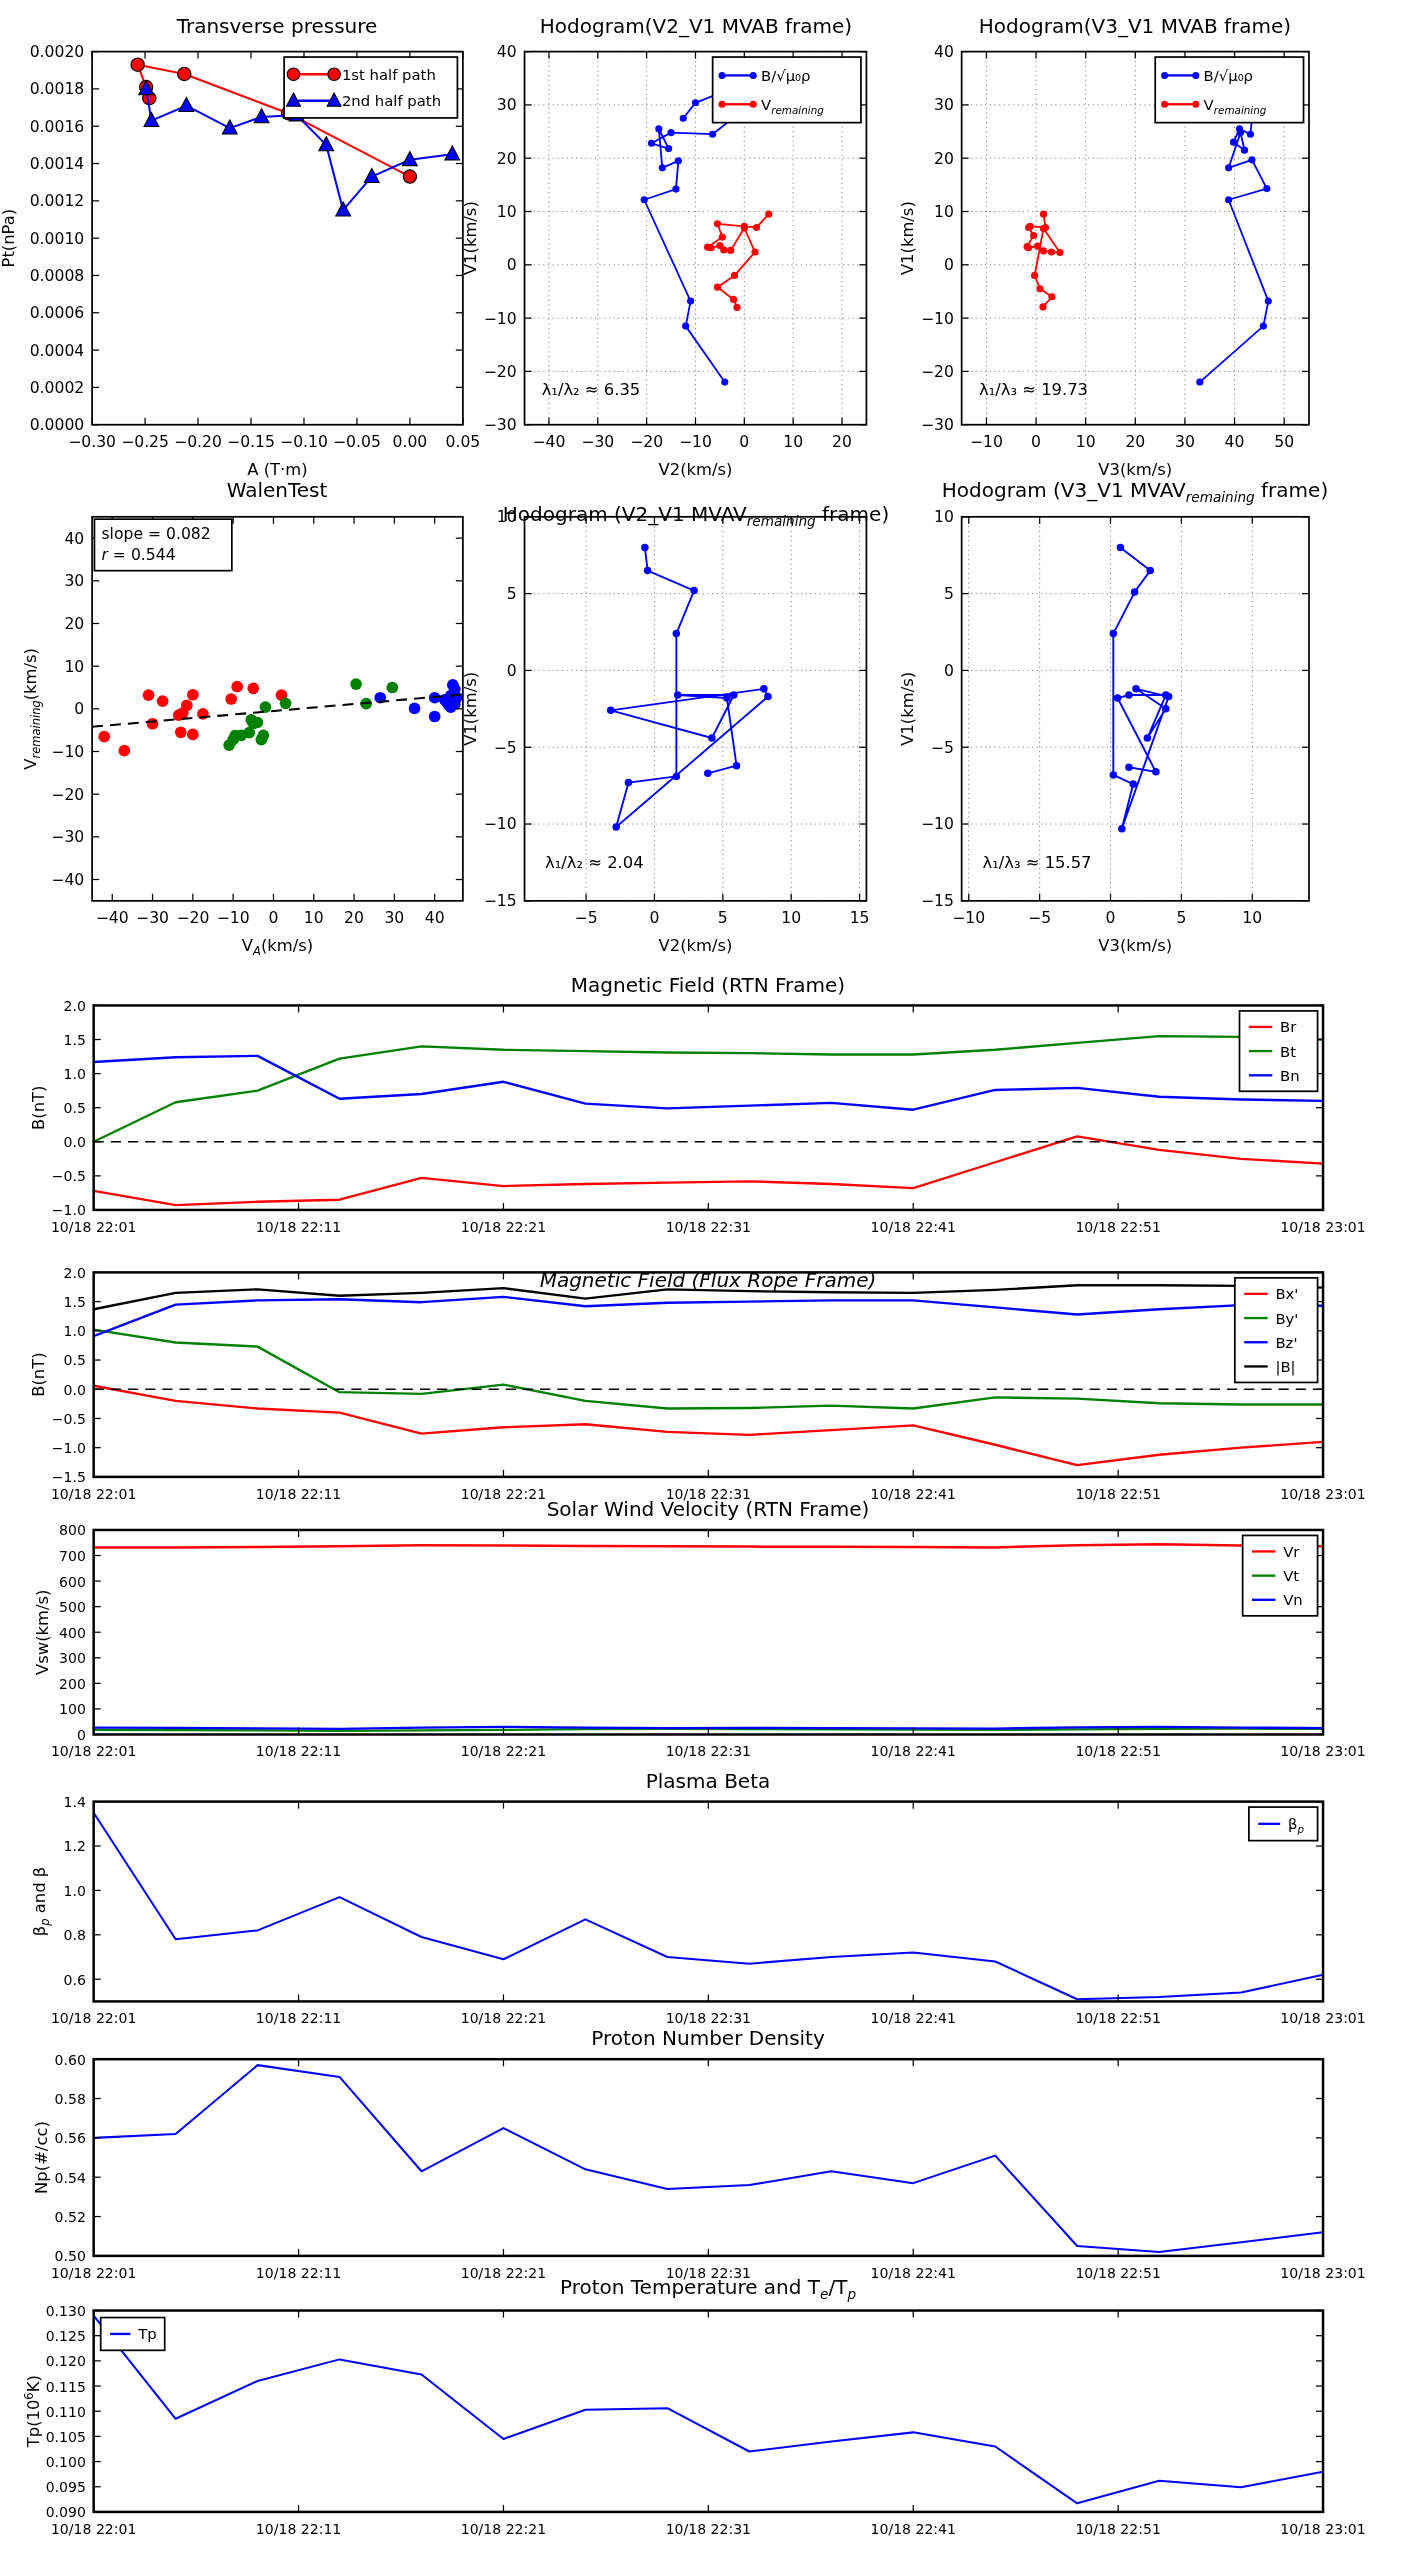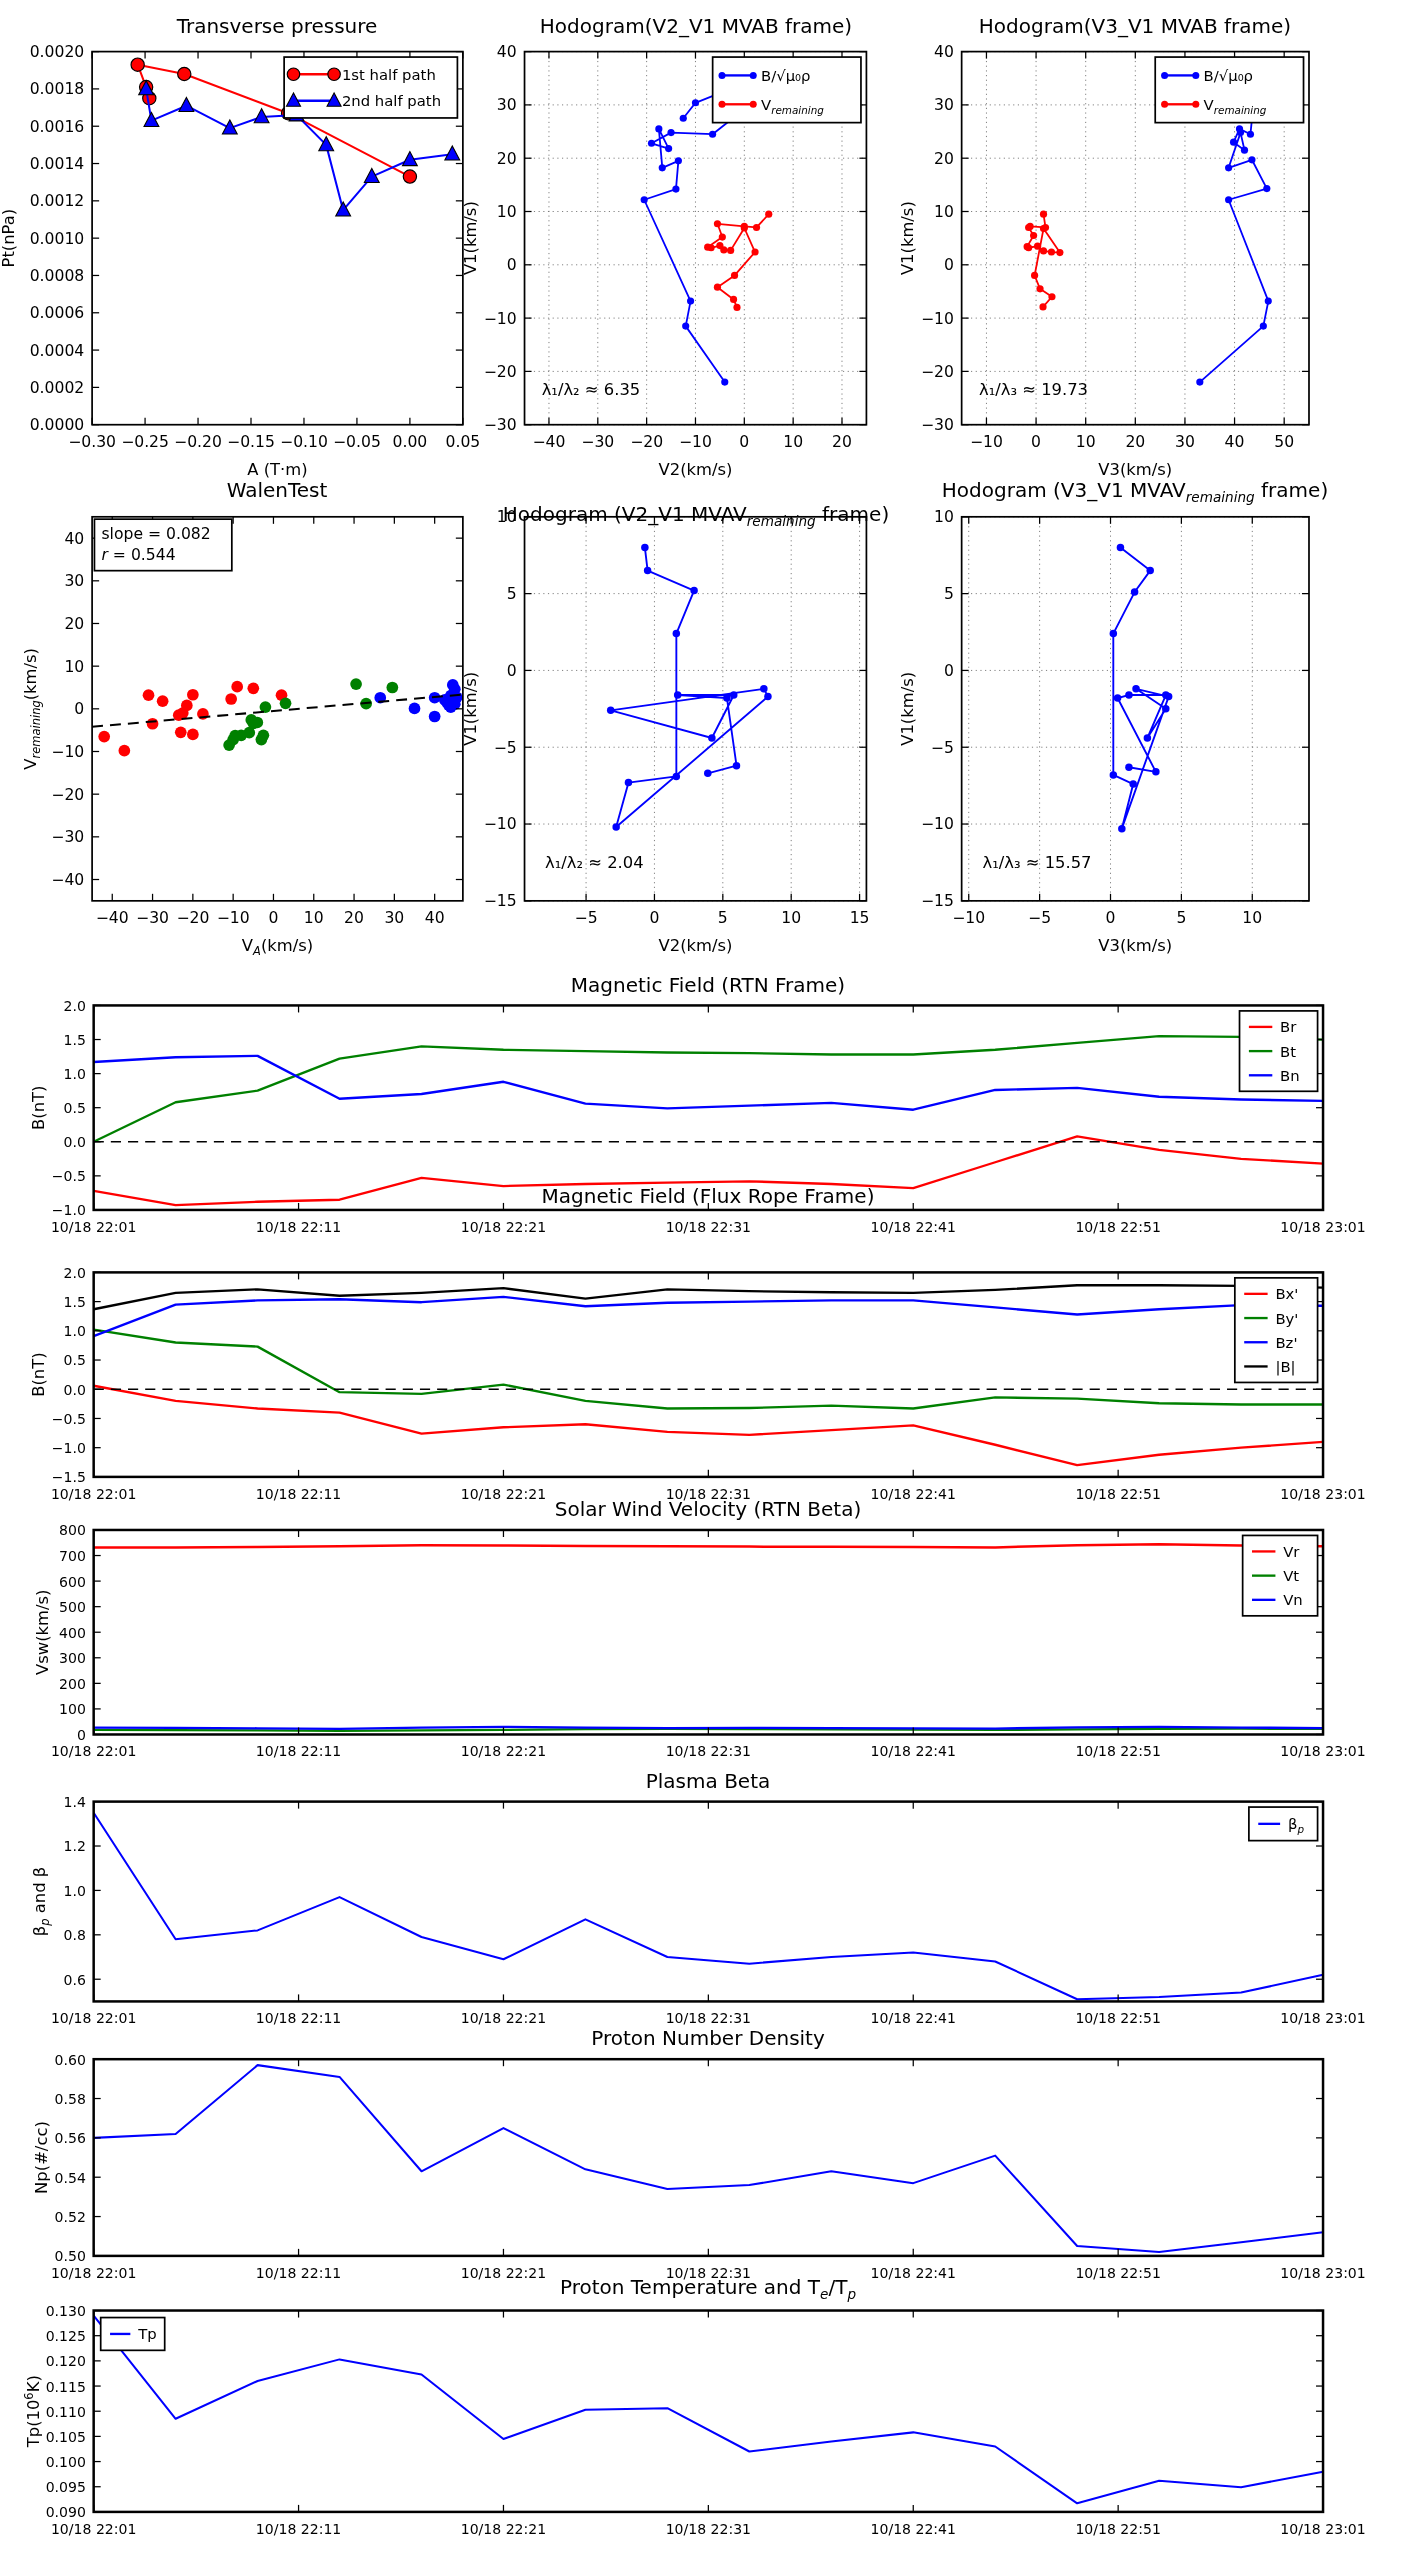--- a/index.html
+++ b/index.html
@@ -6,21 +6,21 @@
   #canvas{position:relative;width:1405px;height:2576px;background:#ffffff;
           font-family:"DejaVu Sans",sans-serif;color:#000;overflow:hidden;}
   #fig{position:absolute;left:0;top:0;}
   .chart-title{position:absolute;transform:translateX(-50%);white-space:nowrap;
                font-size:20px;color:#000;}
   .chart-title.small{font-size:20px;}
   .chart-title sub{font-size:68%;font-style:italic;}
   svg text{font-family:"DejaVu Sans",sans-serif;fill:#000;}
   .t0{left:277px;top:14px;}  .t1{left:696px;top:14px;}  .t2{left:1135px;top:14px;}
   .t3{left:277px;top:478px;} .t4{left:696px;top:478px;margin-top:24px;} .t5{left:1135px;top:478px;}
-  .t6{left:708px;top:973px;}.t7{left:708px;top:1184px;}.t8{left:708px;top:1497px;}
+  .t6{left:708px;top:973px;}.t7{left:708px;top:1268px;font-style:italic;}.t8{left:708px;top:1497px;}
   .t9{left:708px;top:1769px;}.t10{left:708px;top:2026px;}.t11{left:708px;top:2275px;}
 </style>
 </head>
 <body>
 
 <div id="canvas">
   <svg id="fig" width="1405" height="2576" viewBox="0 0 1800 3300">
       <g>
         <g>
           <polyline points="191.3,125.8 187.2,111.4 176.4,82.7 236.1,94.7 369.1,144.9 525.1,226.1" fill="none" stroke="#ff0000" stroke-width="2.6" stroke-linejoin="round"></polyline>
@@ -939,18 +939,18 @@
       </g>
     </svg>
   <div class="chart-title t0">Transverse pressure</div>
   <div class="chart-title t1">Hodogram(V2_V1 MVAB frame)</div>
   <div class="chart-title t2">Hodogram(V3_V1 MVAB frame)</div>
   <div class="chart-title t3">WalenTest</div>
   <div class="chart-title t4">Hodogram (V2_V1 MVAV<sub>remaining</sub> frame)</div>
   <div class="chart-title t5">Hodogram (V3_V1 MVAV<sub>remaining</sub> frame)</div>
   <div class="chart-title small t6">Magnetic Field (RTN Frame)</div>
   <div class="chart-title small t7">Magnetic Field (Flux Rope Frame)</div>
-  <div class="chart-title small t8">Solar Wind Velocity (RTN Beta)</div>
+  <div class="chart-title small t8">Solar Wind Velocity (RTN Frame)</div>
   <div class="chart-title small t9">Plasma Beta</div>
   <div class="chart-title small t10">Proton Number Density</div>
   <div class="chart-title small t11">Proton Temperature and T<sub>e</sub>/T<sub>p</sub></div>
 </div>
 
 
 </body></html>

